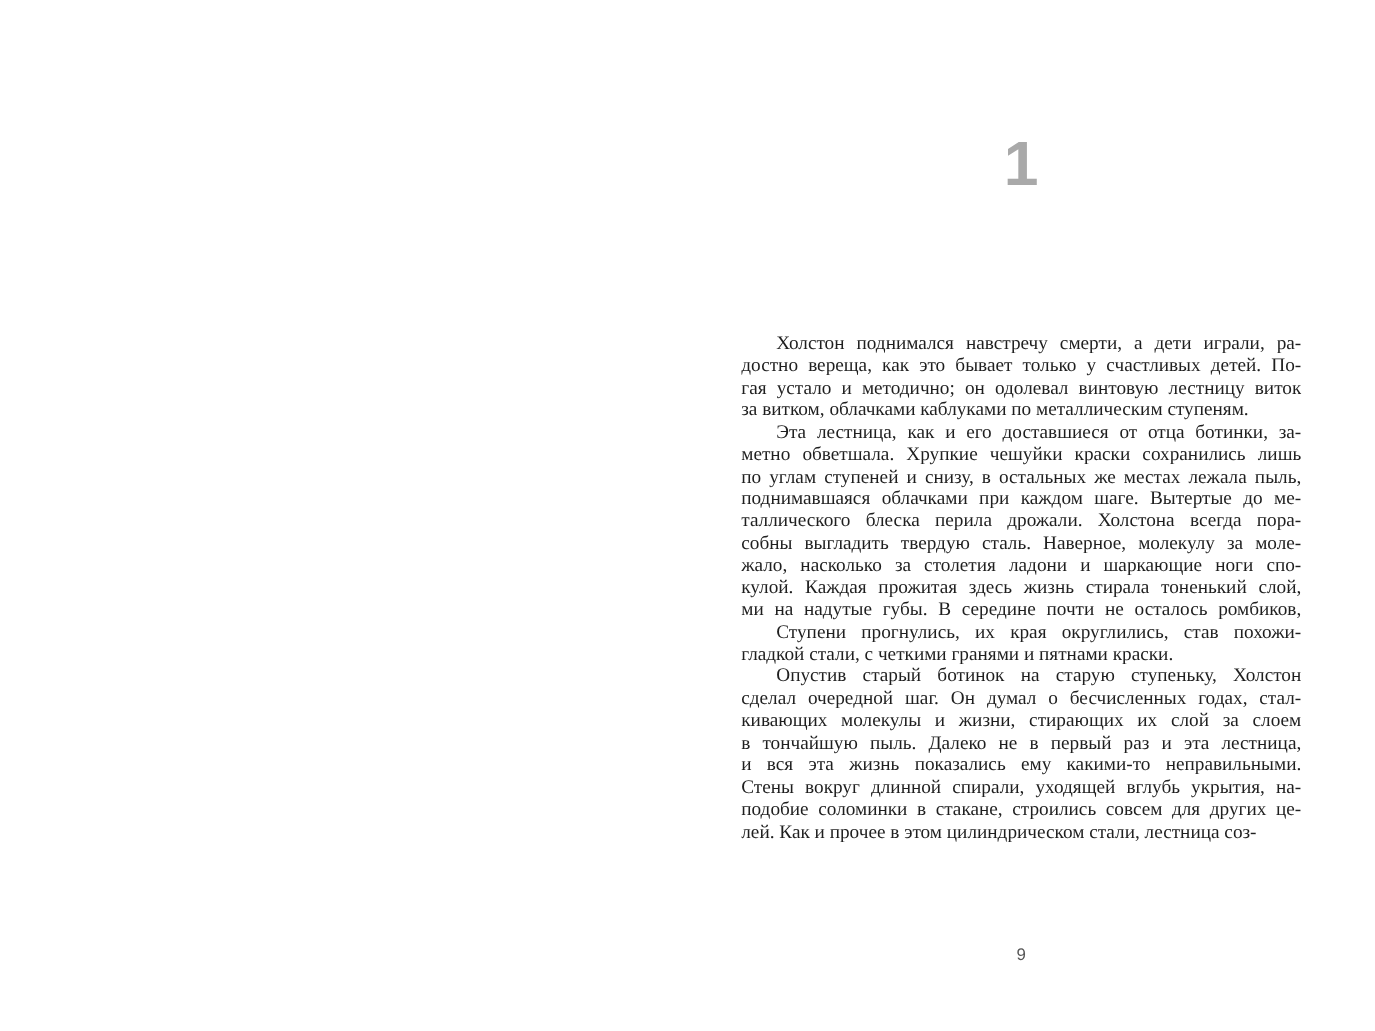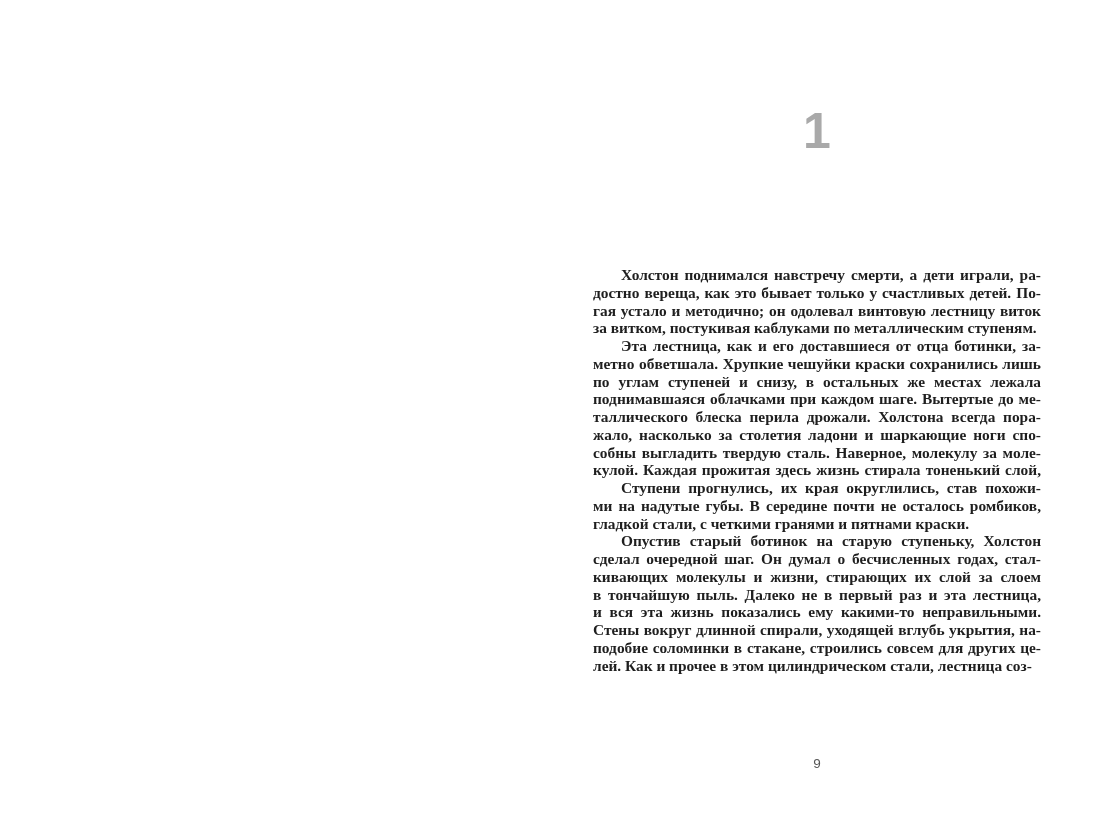--- a/index.html
+++ b/index.html
@@ -35,21 +35,20 @@
     font-size: 15.4px;
     line-height: 17.75px;
     color: var(--body-text, #1f1f1f);
   }
   .paragraph { margin: 0; padding: 0; }
   .line {
     height: 17.75px;
     overflow: hidden;
     text-align: justify;
     text-align-last: justify;
-    font-weight: bold;
   }
   .line.indent { text-indent: 28px; }
   .line.para-end { text-align-last: left; }
   .page-number {
     position: absolute;
     left: 593px;
     width: 448px;
     top: 756px;
     text-align: center;
     font-family: "Liberation Sans", sans-serif;
@@ -61,35 +60,35 @@
 </head>
 <body>
 
 <div class="canvas">
   <div class="chapter-number">1</div>
   <div class="text-block">
       <div class="paragraph">
         <div class="line indent">Холстон поднимался навстречу смерти, а дети играли, ра-</div>
         <div class="line">достно вереща, как это бывает только у счастливых детей. По-</div>
         <div class="line">гая устало и методично; он одолевал винтовую лестницу виток</div>
-        <div class="line para-end">за витком, постукивая каблуками по металлическим ступеням.</div>
+        <div class="line para-end">за витком, облачками каблуками по металлическим ступеням.</div>
       </div>
       <div class="paragraph">
         <div class="line indent">Эта лестница, как и его доставшиеся от отца ботинки, за-</div>
         <div class="line">метно обветшала. Хрупкие чешуйки краски сохранились лишь</div>
         <div class="line">по углам ступеней и снизу, в остальных же местах лежала пыль,</div>
         <div class="line">поднимавшаяся облачками при каждом шаге. Вытертые до ме-</div>
         <div class="line">таллического блеска перила дрожали. Холстона всегда пора-</div>
+        <div class="line">собны выгладить твердую сталь. Наверное, молекулу за моле-</div>
         <div class="line">жало, насколько за столетия ладони и шаркающие ноги спо-</div>
-        <div class="line">собны выгладить твердую сталь. Наверное, молекулу за моле-</div>
         <div class="line">кулой. Каждая прожитая здесь жизнь стирала тоненький слой,</div>
       </div>
       <div class="paragraph">
+        <div class="line">ми на надутые губы. В середине почти не осталось ромбиков,</div>
         <div class="line indent">Ступени прогнулись, их края округлились, став похожи-</div>
-        <div class="line">ми на надутые губы. В середине почти не осталось ромбиков,</div>
         <div class="line para-end">гладкой стали, с четкими гранями и пятнами краски.</div>
       </div>
       <div class="paragraph">
         <div class="line indent">Опустив старый ботинок на старую ступеньку, Холстон</div>
         <div class="line">сделал очередной шаг. Он думал о бесчисленных годах, стал-</div>
         <div class="line">кивающих молекулы и жизни, стирающих их слой за слоем</div>
         <div class="line">в тончайшую пыль. Далеко не в первый раз и эта лестница,</div>
         <div class="line">и вся эта жизнь показались ему какими-то неправильными.</div>
         <div class="line">Стены вокруг длинной спирали, уходящей вглубь укрытия, на-</div>
         <div class="line">подобие соломинки в стакане, строились совсем для других це-</div>

